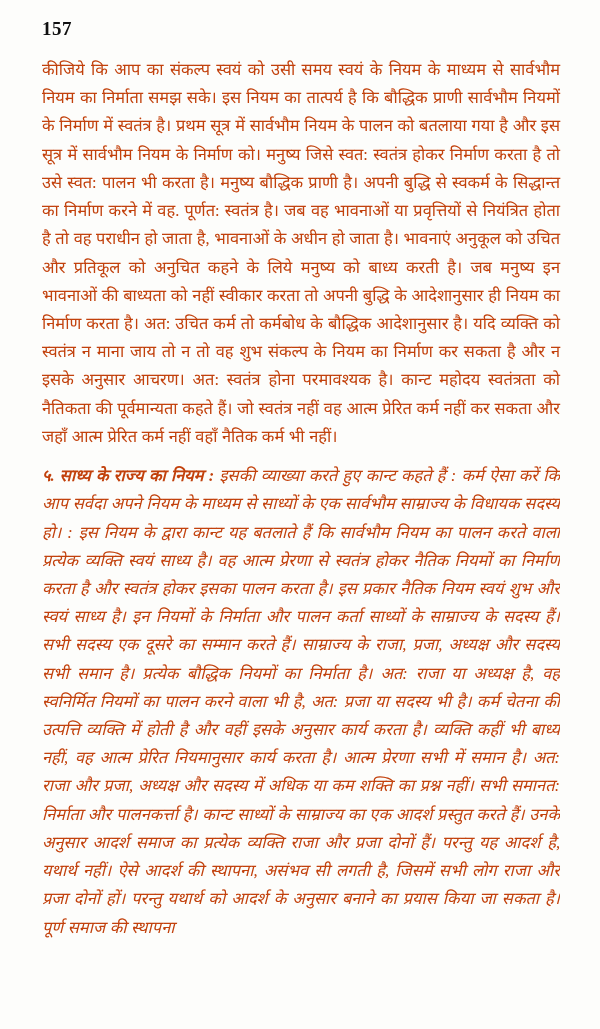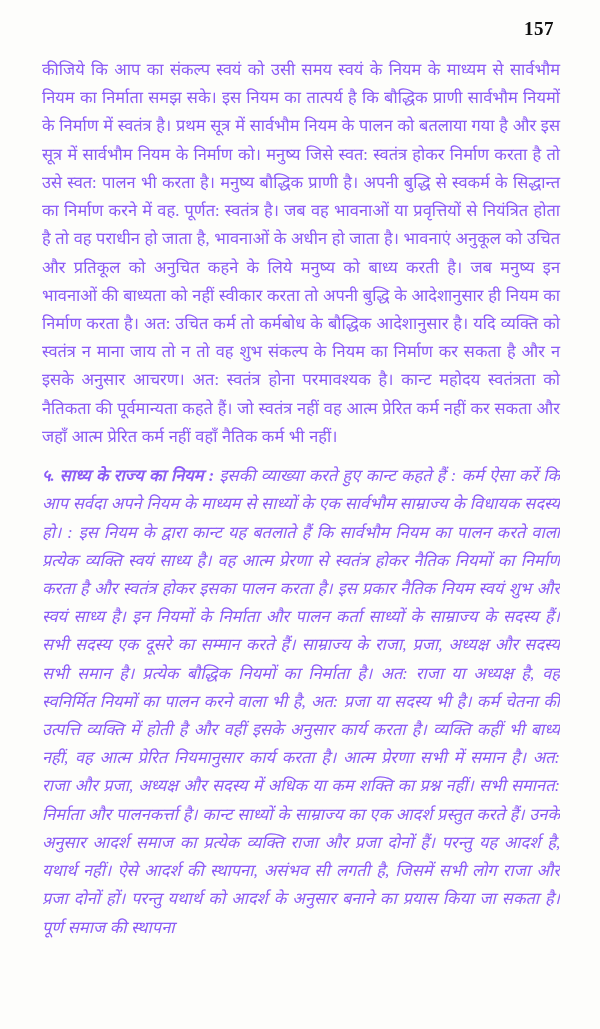--- a/index.html
+++ b/index.html
@@ -16,33 +16,32 @@
   }
   .page {
     position: relative;
     width: 600px;
     height: 1029px;
     box-sizing: border-box;
     padding: 18px 40px 10px 42px;
     background: #fdfdfb;
   }
   .page-number {
-    text-align: right;
     font-size: 19px;
     font-weight: 700;
     letter-spacing: 0.5px;
     margin: 0 6px 16px 0;
     color: #101010;
   }
   .body-text {
     font-size: 16.4px;
     line-height: 1.72;
     text-align: justify;
     text-justify: inter-word;
-    color: #8b5cf6;
+    color: #c2410c;
     word-spacing: 0.5px;
   }
   .para {
     margin: 0 0 2px 0;
     text-indent: 0;
   }
   .para + .para {
     margin-top: 11px;
     font-style: italic;
   }

